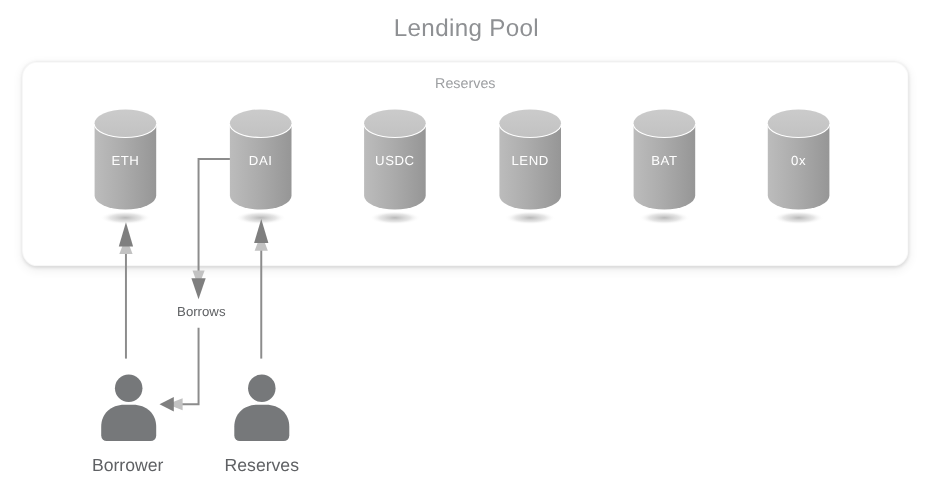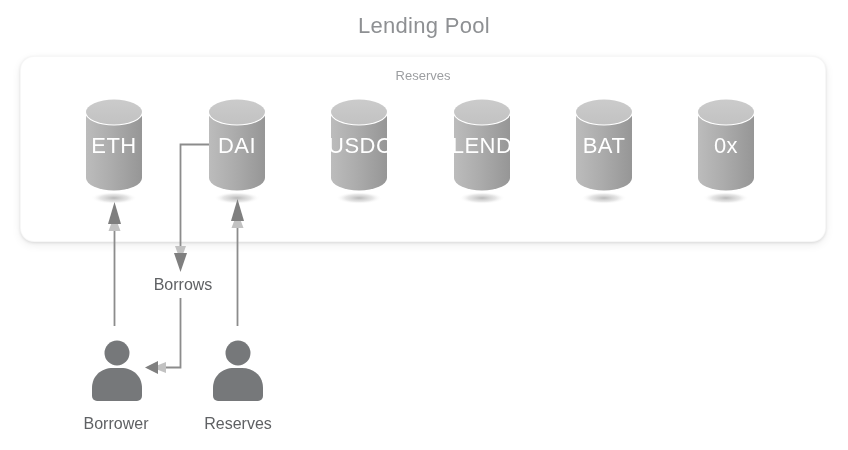--- a/index.html
+++ b/index.html
@@ -22,33 +22,33 @@
   .reserves-label{
     position:absolute;left:0;right:0;top:11px;
     text-align:center;font-size:13px;color:#9c9ea1;
   }
   .cylinder{
     position:absolute;top:97px;width:62px;height:112px;
   }
   .cylinder svg{display:block;}
   .cyl-label{
     position:absolute;left:0;right:0;top:39px;height:20px;
-    text-align:center;font-size:22px;line-height:20px;
+    text-align:center;font-size:12px;line-height:20px;
     color:#ffffff;letter-spacing:.5px;
   }
   .overlay{
     position:absolute;left:0;top:0;width:848px;height:450px;
     pointer-events:none;
   }
   .flow-line{fill:none;stroke:#8c8c8c;stroke-width:1.8px;}
   .arrow-head{fill:#7f7f7f;}
   .arrow-light{fill:#c2c2c2;}
   .person{fill:#76787a;}
   .flow-label{
-    position:absolute;font-size:16px;color:#5f6164;text-align:center;
+    position:absolute;font-size:12px;color:#5f6164;text-align:center;
   }
   .borrows-label{left:138px;top:276px;width:90px;}
   .actor-label{
     position:absolute;top:415px;width:120px;
     font-size:16px;color:#5f6164;text-align:center;
   }
   .borrower-label{left:56px;}
   .depositor-label{left:178px;}
   .defs-svg{position:absolute;width:0;height:0;}
 </style>

